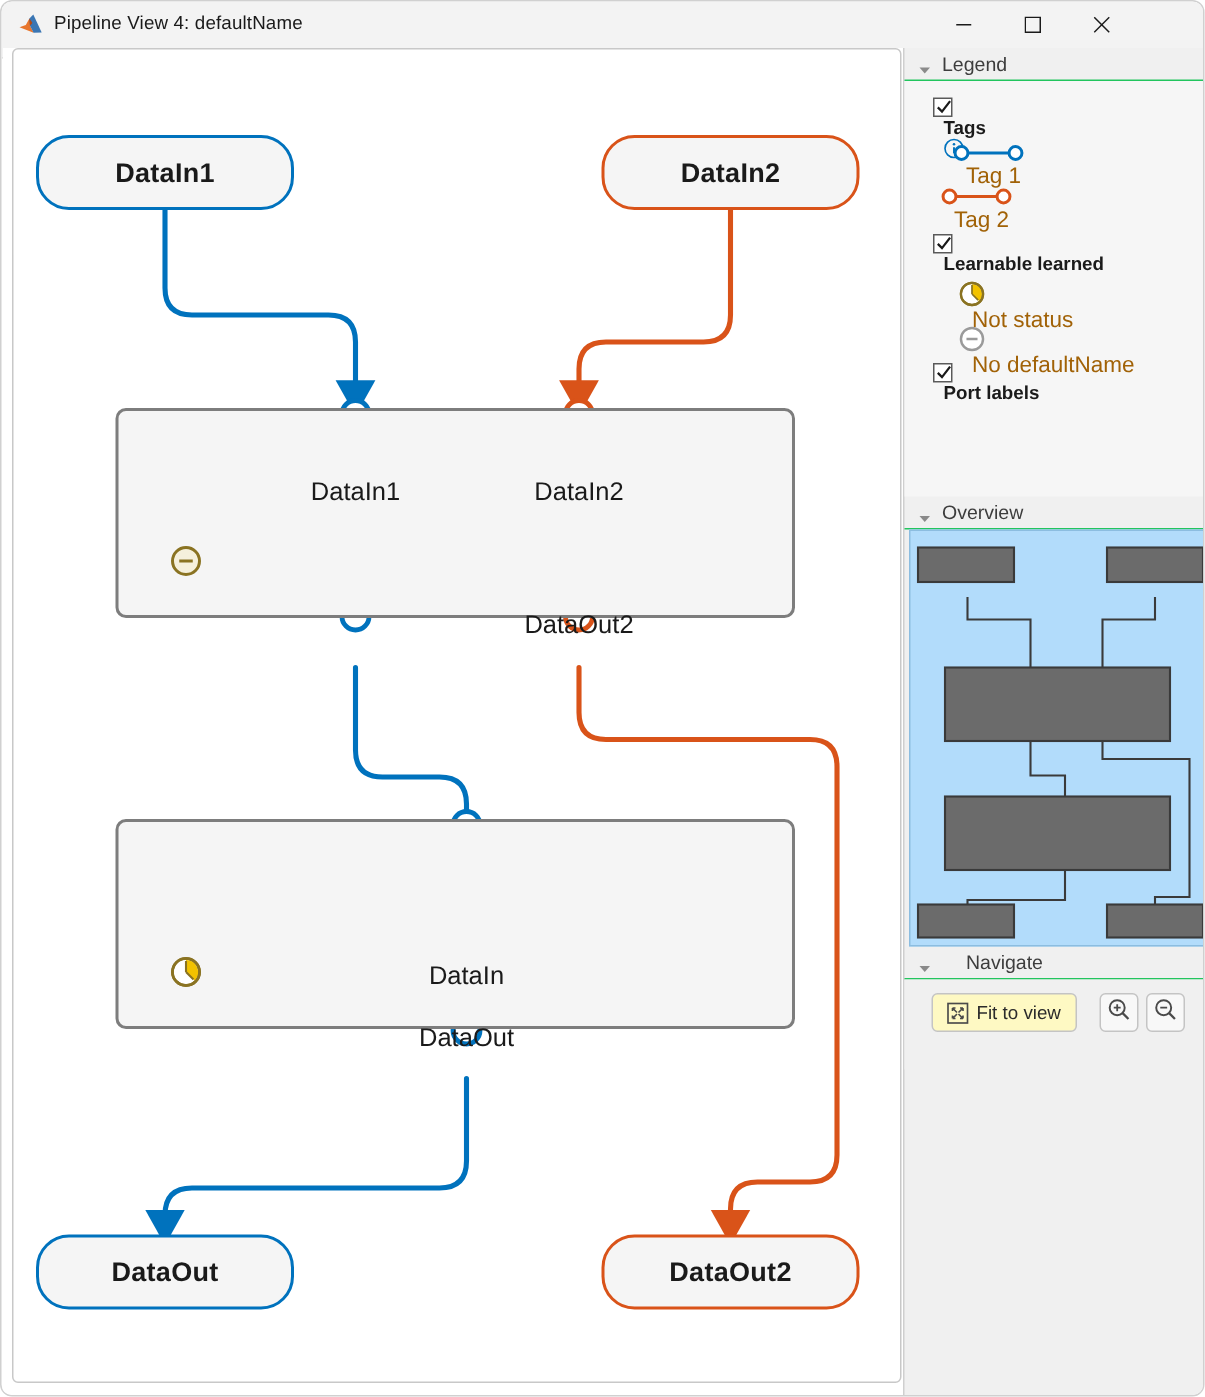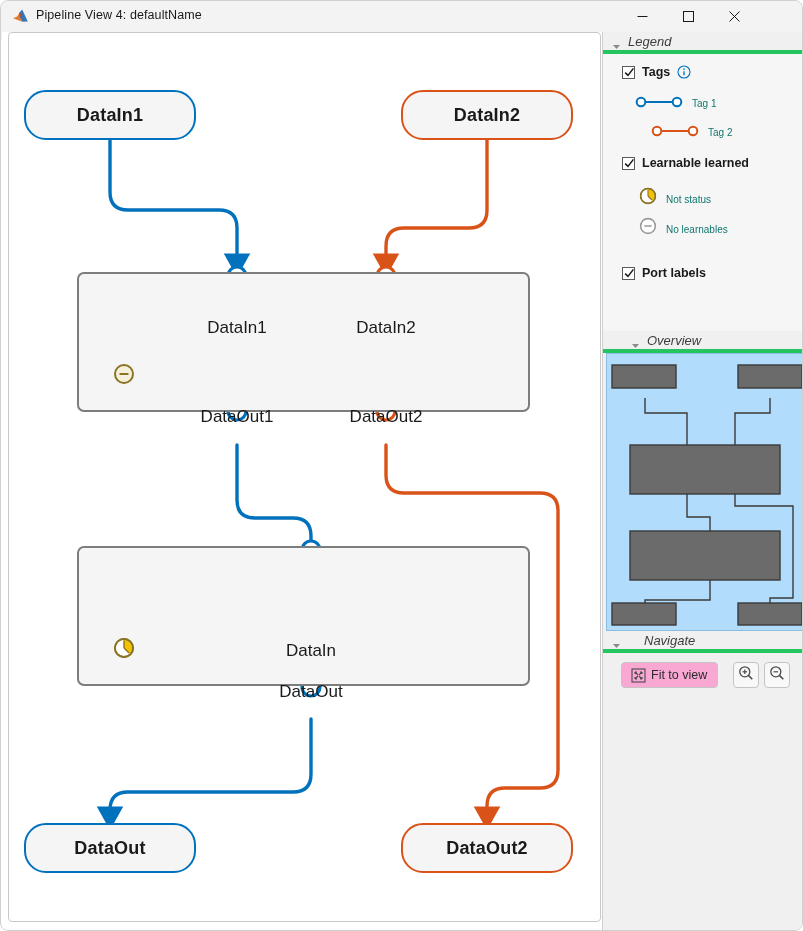--- a/index.html
+++ b/index.html
@@ -118,59 +118,58 @@
     position: absolute; left: 601px; top: 31px;
     width: 201px; height: 899px;
     background: #f0f0f0;
     border-left: 1px solid #cfcfcf;
     box-sizing: border-box;
   }
   .section-header {
     position: absolute; left: 0; width: 201px;
     height: 22px;
     display: flex; align-items: center;
-    border-bottom: 4px solid #22c55e;
-    box-sizing: border-box;
-    font-style: italic;
+    border-bottom: 1px solid #22c55e;
+    box-sizing: border-box;
   }
   .sec-caret {
     margin-left: 9px; margin-right: 7px;
     width: 9px; height: 9px;
     display: inline-block;
   }
   .sec-label {
     font-size: 13px;
     color: #3d3d3d;
   }
   .legend-body {
     position: absolute; left: 0; top: 22px;
     width: 201px; height: 277px;
     background: #f6f6f6;
   }
   .legend-row {
     position: absolute; left: 0;
-    display: flex; align-items: flex-end;
+    display: flex; align-items: flex-start; flex-direction: column;
   }
   .chk {
     width: 13px; height: 13px;
     border: 1px solid #5a5a5a;
     background: #ffffff;
     box-sizing: border-box;
     position: relative;
     flex: 0 0 auto;
   }
   .chk svg { position: absolute; left: 0px; top: -1px; }
   .legend-head-text {
     font-size: 12.5px; font-weight: bold;
     color: #1a1a1a; margin-left: 7px;
     white-space: nowrap;
   }
   .legend-sub-text {
-    font-size: 10px;
-    color: #0f766e; margin-left: 9px;
+    font-size: 15px;
+    color: #a16207; margin-left: 9px;
     white-space: nowrap;
   }
   .tag-swatch { width: 48px; height: 14px; flex: 0 0 auto; }
   .info-icon { margin-left: 7px; width: 14px; height: 14px; }
 
   
   .overview-body {
     position: absolute; left: 3px; top: 22px;
     width: 197px; height: 278px;
     background: #b2dcfb;
@@ -180,21 +179,21 @@
 
   
   .nav-body {
     position: absolute; left: 0; top: 22px;
     width: 201px; height: 60px;
     background: #f0f0f0;
   }
   .fit-btn {
     position: absolute; left: 18px; top: 9px;
     width: 97px; height: 26px;
-    background: #f9a8d4;
+    background: #fef9c3;
     border: 1px solid #c4c4c4;
     border-radius: 4px;
     box-sizing: border-box;
     display: flex; align-items: center;
     cursor: default;
   }
   .fit-btn-label {
     font-size: 12.5px; color: #2b2b2b;
     margin-left: 5px;
   }
@@ -278,21 +277,20 @@
     </svg>
 
     <div class="pill" style="left:22px; top:58px; width:172px; height:50px;">DataIn1</div>
     <div class="pill orange" style="left:399px; top:58px; width:172px; height:50px;">DataIn2</div>
     <div class="pill" style="left:22px; top:791px; width:172px; height:50px;">DataOut</div>
     <div class="pill orange" style="left:399px; top:791px; width:172px; height:50px;">DataOut2</div>
 
     <div class="block" style="left:75px; top:240px; width:453px; height:140px;"></div>
     <div class="port-label" style="left:160px; top:286px; width:150px;">DataIn1</div>
     <div class="port-label" style="left:309px; top:286px; width:150px;">DataIn2</div>
-    <div class="port-label" style="left:160px; top:375px; width:150px;">DataOut1</div>
     <div class="port-label" style="left:309px; top:375px; width:150px;">DataOut2</div>
     <span class="status-icon" style="left:111px; top:331px;">
       <svg width="22" height="22" viewBox="0 0 22 22">
         <circle cx="11" cy="11" r="9" fill="#f5f0dc" stroke="#8a7322" stroke-width="2"></circle>
         <line x1="6.5" y1="11" x2="15.5" y2="11" stroke="#8a7322" stroke-width="2"></line>
       </svg>
     </span>
 
     <div class="block" style="left:75px; top:514px; width:453px; height:140px;"></div>
     <div class="port-label" style="left:234px; top:561px; width:150px;margin-top:48px;">DataIn</div>
@@ -341,21 +339,21 @@
         <span class="tag-swatch">
           <svg width="48" height="14" viewBox="0 0 48 14">
             <line x1="7" y1="7" x2="41" y2="7" stroke="#0072bd" stroke-width="2"></line>
             <circle cx="6" cy="7" r="4.3" fill="#ffffff" stroke="#0072bd" stroke-width="2"></circle>
             <circle cx="42" cy="7" r="4.3" fill="#ffffff" stroke="#0072bd" stroke-width="2"></circle>
           </svg>
         </span>
         <span class="legend-sub-text">Tag 1</span>
       </div>
 
-      <div class="legend-row" style="left:48px; top:70px;">
+      <div class="legend-row" style="left:24px; top:70px;">
         <span class="tag-swatch">
           <svg width="48" height="14" viewBox="0 0 48 14">
             <line x1="7" y1="7" x2="41" y2="7" stroke="#d95319" stroke-width="2"></line>
             <circle cx="6" cy="7" r="4.3" fill="#ffffff" stroke="#d95319" stroke-width="2"></circle>
             <circle cx="42" cy="7" r="4.3" fill="#ffffff" stroke="#d95319" stroke-width="2"></circle>
           </svg>
         </span>
         <span class="legend-sub-text">Tag 2</span>
       </div>
 
@@ -381,34 +379,34 @@
         <span class="legend-sub-text">Not status</span>
       </div>
 
       <div class="legend-row" style="left:36px; top:163px;">
         <span style="width:18px;height:18px;flex:0 0 auto;">
           <svg width="18" height="18" viewBox="0 0 22 22">
             <circle cx="11" cy="11" r="9" fill="#ffffff" stroke="#9a9a9a" stroke-width="2"></circle>
             <line x1="6.5" y1="11" x2="15.5" y2="11" stroke="#9a9a9a" stroke-width="2"></line>
           </svg>
         </span>
-        <span class="legend-sub-text">No learnables</span>
-      </div>
-
-      <div class="legend-row" style="left:19px; top:212px;">
+        <span class="legend-sub-text">No defaultName</span>
+      </div>
+
+      <div class="legend-row" style="left:19px; top:188px;">
         <span class="chk">
           <svg width="13" height="13" viewBox="0 0 13 13">
               <path d="M2.2 6.6 L5 9.4 L10.4 2.4" fill="none" stroke="#1a1a1a" stroke-width="1.5"></path>
             </svg>
         </span>
         <span class="legend-head-text">Port labels</span>
       </div>
     </div>
 
-    <div class="section-header" style="top:299px;padding-left:19px;">
+    <div class="section-header" style="top:299px;">
       <span class="sec-caret">
         <svg width="9" height="9" viewBox="0 0 9 9">
             <path d="M1 3 L8 3 L4.5 7 Z" fill="#8a8a8a"></path>
           </svg>
       </span>
       <span class="sec-label">Overview</span>
     </div>
 
     <div style="position:absolute; left:0; top:299px; width:201px; height:300px;">
       <div class="overview-body">

